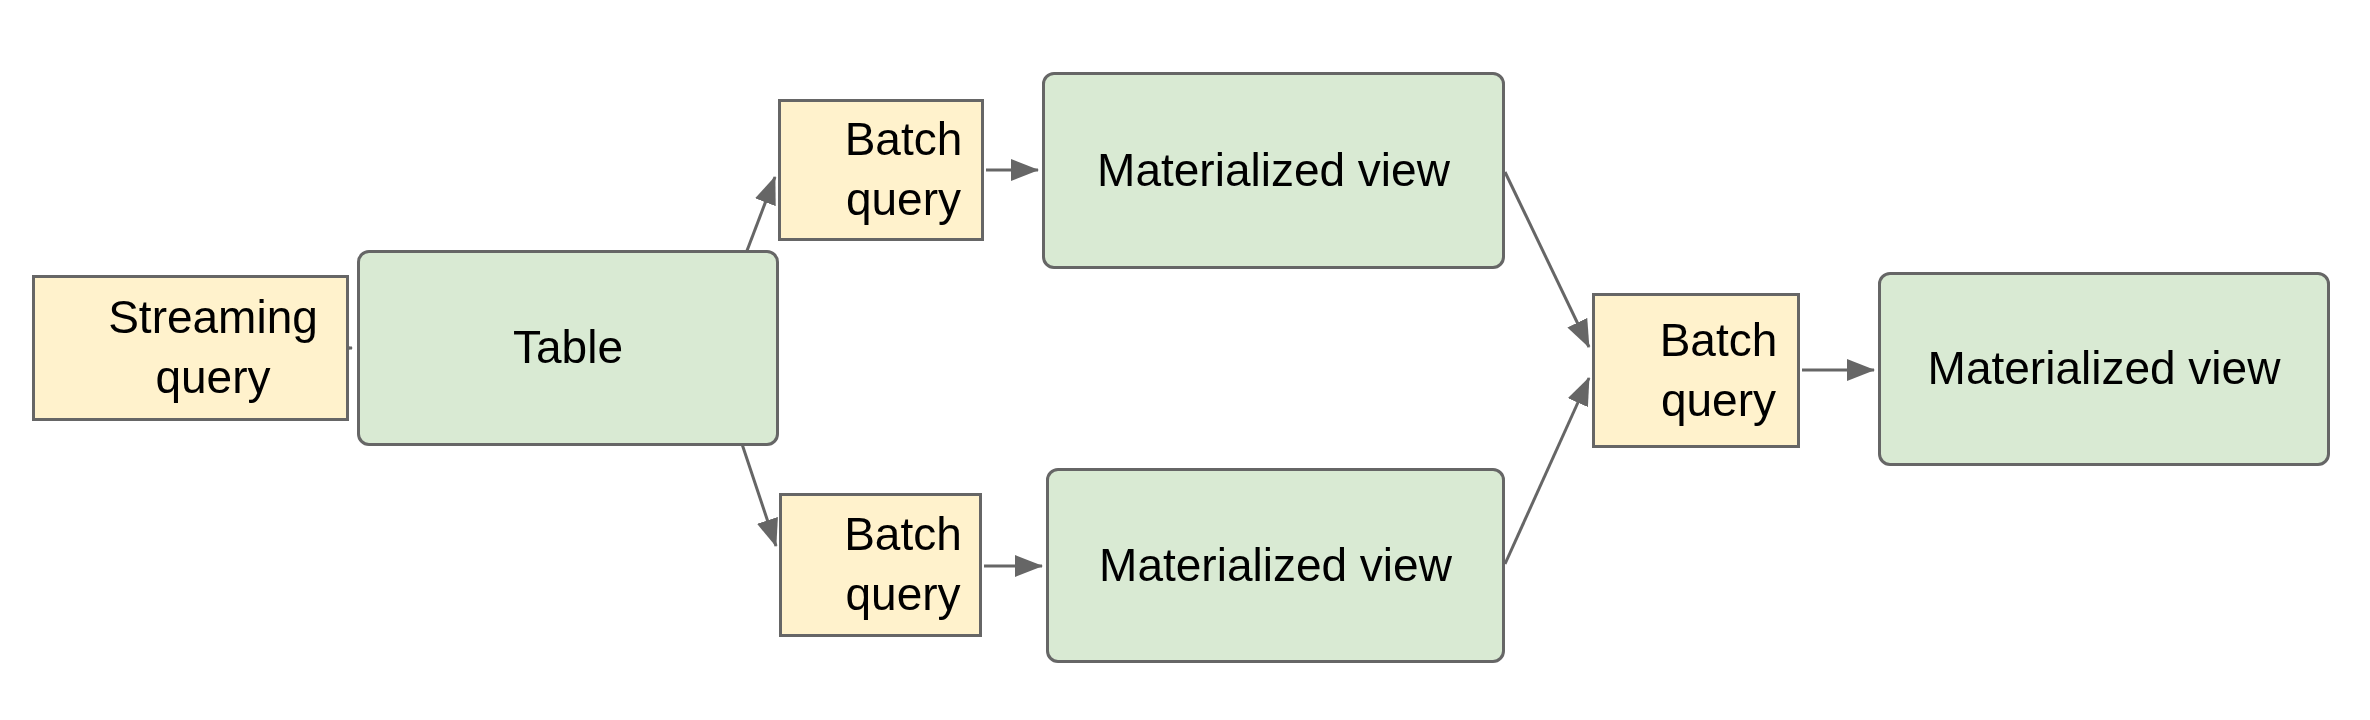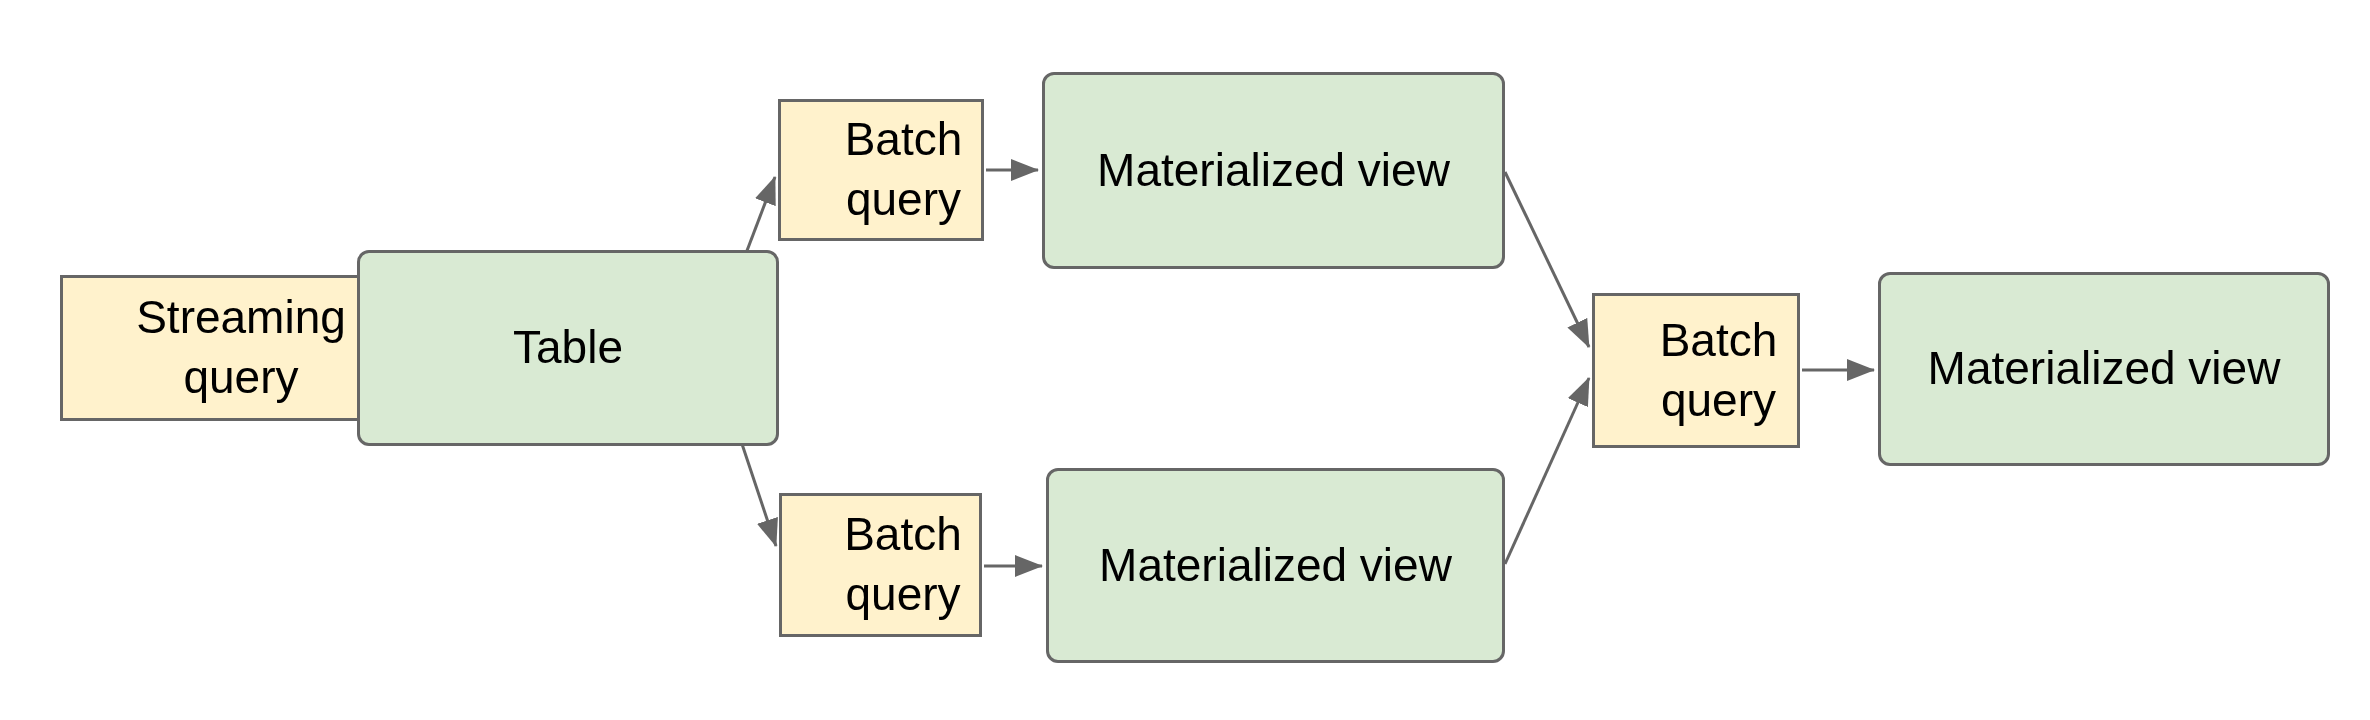--- a/index.html
+++ b/index.html
@@ -39,21 +39,21 @@
     padding-left: 45px;
   }
   .node.data {
     background: #d9ead3;
     border-radius: 12px;
   }
   .node .label {
     padding: 0 18px;
   }
   
-  .n-streaming   { left: 32px;   top: 275px; width: 317px; height: 146px; margin-left: 28px; }
+  .n-streaming   { left: 32px;   top: 275px; width: 317px; height: 146px; }
   .n-table       { left: 357px;  top: 250px; width: 422px; height: 196px; }
   .n-batch-top   { left: 778px;  top: 99px;  width: 206px; height: 142px; }
   .n-mv-top      { left: 1042px; top: 72px;  width: 463px; height: 197px; }
   .n-batch-bot   { left: 779px;  top: 493px; width: 203px; height: 144px; }
   .n-mv-bot      { left: 1046px; top: 468px; width: 459px; height: 195px; }
   .n-batch-right { left: 1592px; top: 293px; width: 208px; height: 155px; }
   .n-mv-right    { left: 1878px; top: 272px; width: 452px; height: 194px; }
 </style>
 </head>
 <body>

